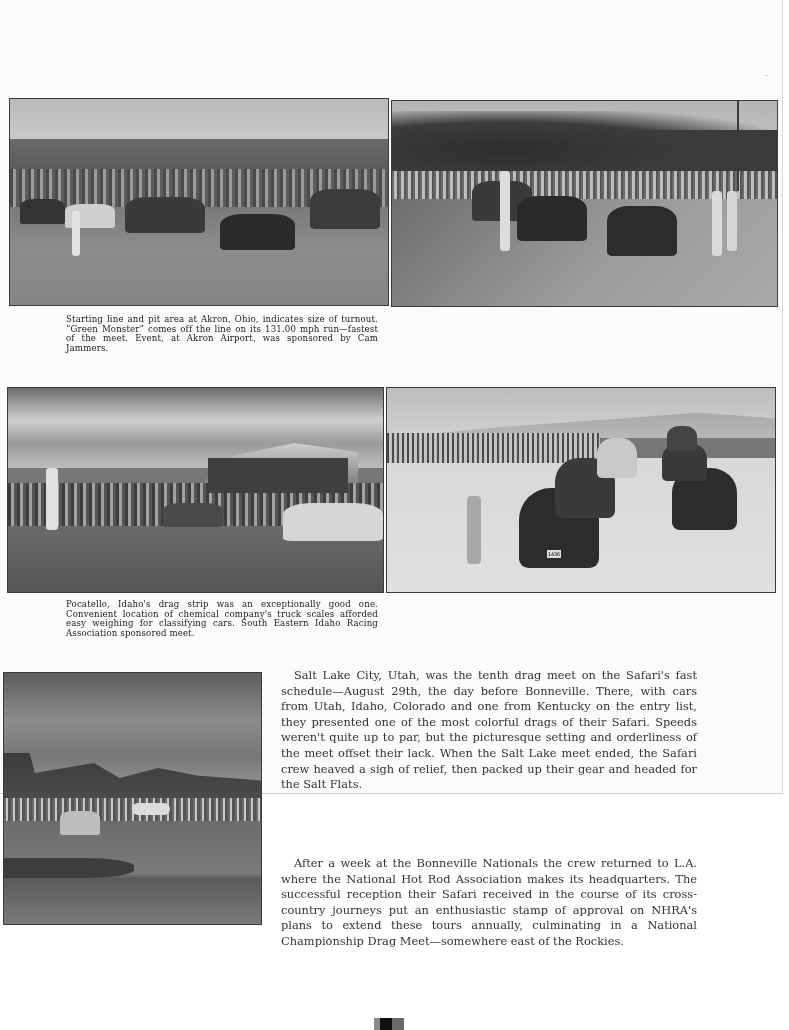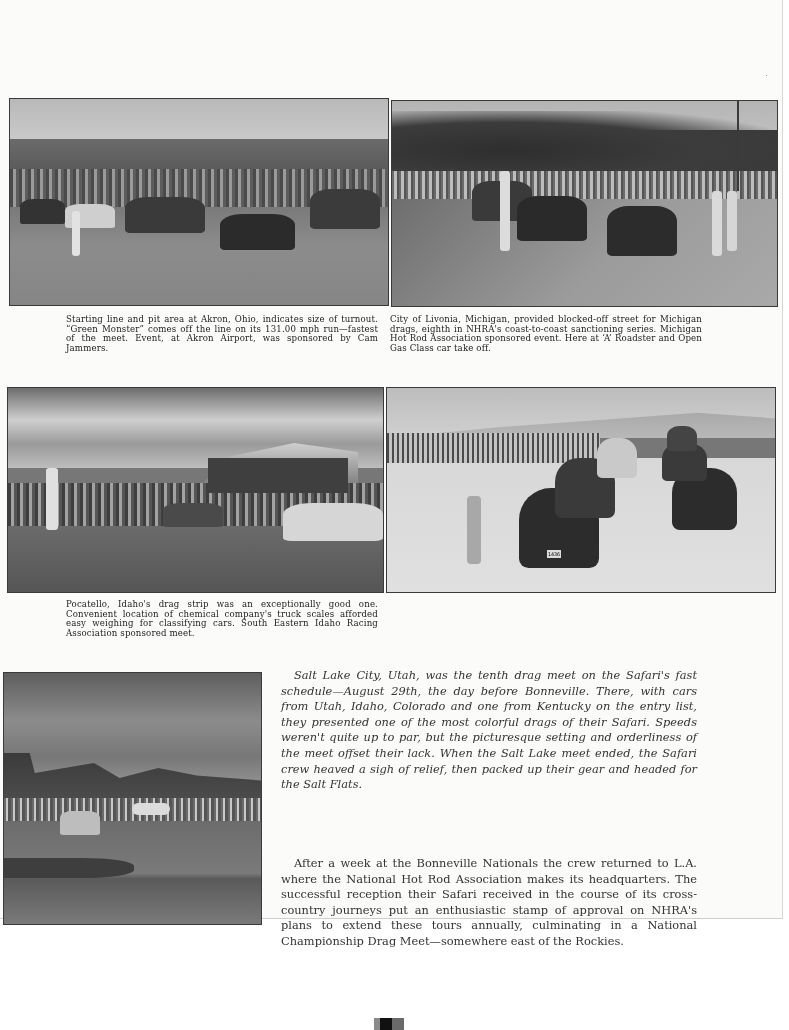--- a/index.html
+++ b/index.html
@@ -1,20 +1,20 @@
 <!DOCTYPE html>
 <html><head>
   <meta charset="utf-8">
   <style>
     * { box-sizing: border-box; margin: 0; padding: 0; }
     html, body { width: 789px; height: 1030px; background: #ffffff; overflow: hidden; }
     body { position: relative; font-family: "DejaVu Serif", serif; color: #2a2a2a; }
 
     .page {
-      position: absolute; left: 0; top: 0; width: 783px; height: 919px;
+      position: absolute; left: 0; top: 0; width: 783px; height: 794px;
       background: #fbfbfa;
       border-right: 1px solid #d8d8d8;
       border-bottom: 1px solid #cfcfcf;
     }
     .bottom-strip {
       position: absolute; left: 0; top: 1018px; width: 789px; height: 12px; background: #fff;
     }
     .binding-mark {
       position: absolute; left: 374px; top: 1018px; width: 30px; height: 12px;
       background: linear-gradient(90deg, #8a8a8a 0 20%, #111 20% 60%, #6a6a6a 60% 100%);
@@ -86,21 +86,21 @@
     .body-text {
       position: absolute; left: 281px; width: 416px;
       font-family: "DejaVu Serif", serif;
       font-size: 11.4px;
       line-height: 15.6px;
       color: #333;
       text-align: justify;
       text-align-last: left;
       text-indent: 13px;
     }
-    #para-1 { top: 668px; font-style: italic; }
+    #para-1 { top: 668px; }
     #para-2 { top: 856px; }
 
     .speck { position: absolute; width: 2px; height: 2px; background: #777; border-radius: 50%; }
   </style>
 </head>
 <body>
 
 <div class="page">
 
   <div class="photo" id="photo-akron" title="Starting line and pit area at Akron Airport with hot rods and crowd">
@@ -123,21 +123,20 @@
       <div class="crowd"></div>
       <div class="ground"></div>
     <div class="car-shape" style="left:80px;top:80px;width:60px;height:40px;background:#3a3a3a;"></div>
     <div class="car-shape" style="left:125px;top:95px;width:70px;height:45px;background:#2a2a2a;"></div>
     <div class="car-shape" style="left:215px;top:105px;width:70px;height:50px;background:#2c2c2c;"></div>
     <div class="car-shape light-car" style="left:108px;top:70px;width:10px;height:80px;border-radius:3px;background:#dcdcdc;"></div>
     <div class="car-shape light-car" style="left:320px;top:90px;width:10px;height:65px;border-radius:3px;background:#dadada;"></div>
     <div class="car-shape light-car" style="left:335px;top:90px;width:10px;height:60px;border-radius:3px;background:#d6d6d6;"></div>
     <div style="position:absolute;left:345px;top:0;width:2px;height:90px;background:#3a3a3a;"></div>
   </div>
-  <p class="caption" id="caption-livonia">City of Livonia, Michigan, provided blocked-off street for Michigan drags, eighth in NHRA's coast-to-coast sanctioning series. Michigan Hot Rod Association sponsored event. Here at ‘A’ Roadster and Open Gas Class car take off.</p>
 
   <div class="photo" id="photo-pocatello" title="Pocatello drag strip with race cars and spectators">
     <div class="sky"></div>
       <div class="trees"></div>
       <div class="crowd"></div>
     <div style="position:absolute;left:200px;top:70px;width:140px;height:35px;background:#3f3f3f;"></div>
     <div class="ground"></div>
     <div class="car-shape" style="left:155px;top:115px;width:60px;height:24px;background:#4a4a4a;"></div>
     <div class="car-shape light-car" style="left:275px;top:115px;width:100px;height:38px;background:#d6d6d6;"></div>
     <div class="car-shape light-car" style="left:38px;top:80px;width:12px;height:62px;border-radius:3px;background:#e0e0e0;"></div>

